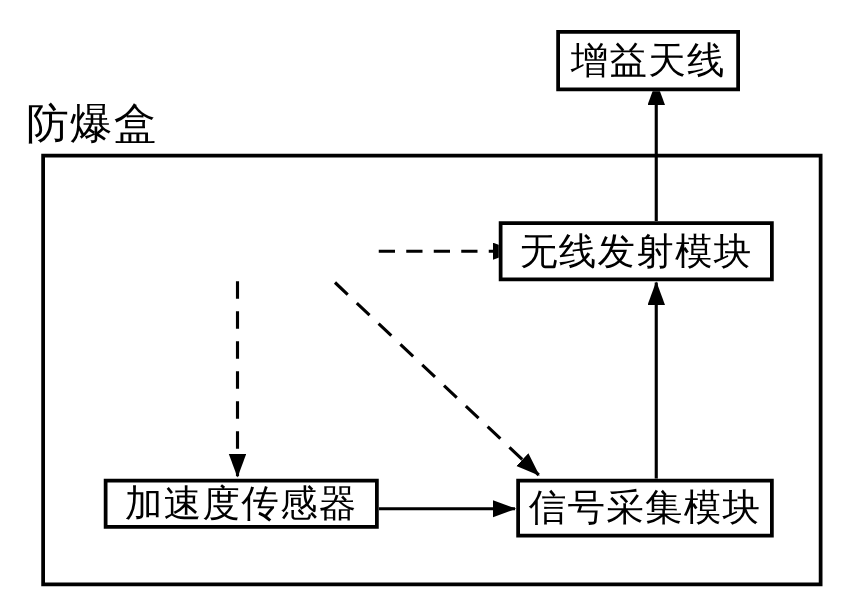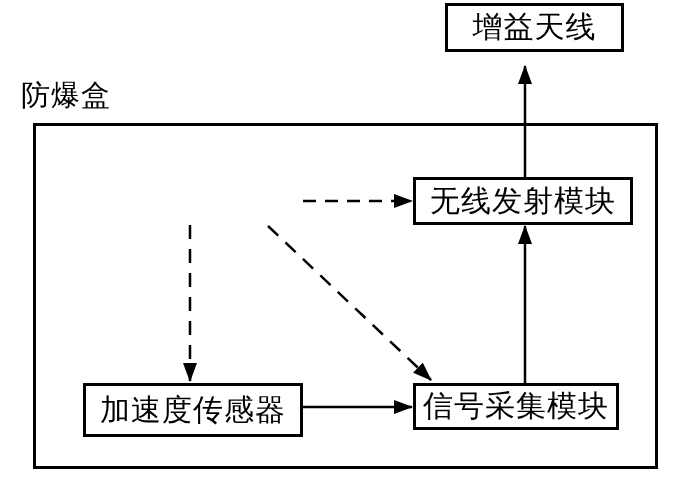--- a/index.html
+++ b/index.html
@@ -13,21 +13,21 @@
     overflow: hidden;
   }
   .arrows {
     position: absolute;
     left: 0; top: 0;
     width: 687px; height: 487px;
   }
   .outer-label {
     position: absolute;
     left: 21px; top: 76px;
-    font-size: 29px;
+    font-size: 34px;
     color: #000000;
     letter-spacing: 1px;
     white-space: nowrap;
     text-align: right;
   }
   .enclosure {
     position: absolute;
     left: 33px; top: 123px;
     width: 625px; height: 346px;
     border: 3px solid #000000;
@@ -38,24 +38,24 @@
     border: 3px solid #000000;
     background: #ffffff;
     display: flex;
     align-items: center;
     justify-content: center;
     font-size: 30px;
     color: #000000;
     white-space: nowrap;
     letter-spacing: 1px;
   }
-  .node-antenna  { left: 445px; top: 3px;  width: 179px; height: 49px; }
+  .node-antenna  { left: 445px; top: 24px;  width: 147px; height: 49px; }
   .node-power    { left: 84px;  top: 176px; width: 219px; height: 49px; }
-  .node-wireless { left: 413px; top: 177px; width: 220px; height: 48px; text-align: right; }
-  .node-accel    { left: 83px;  top: 383px; width: 220px; height: 54px; }
+  .node-wireless { left: 399px; top: 177px; width: 220px; height: 48px; text-align: right; }
+  .node-accel    { left: 83px;  top: 383px; width: 220px; height: 40px; }
   .node-signal   { left: 413px; top: 383px; width: 206px; height: 47px; }
 </style>
 </head>
 <body>
 
 <div class="canvas">
 
   <svg class="arrows" viewBox="0 0 687 487" xmlns="http://www.w3.org/2000/svg">
     <defs>
       <marker id="ah" markerUnits="userSpaceOnUse" markerWidth="20" markerHeight="15" refX="18" refY="7" orient="auto">

